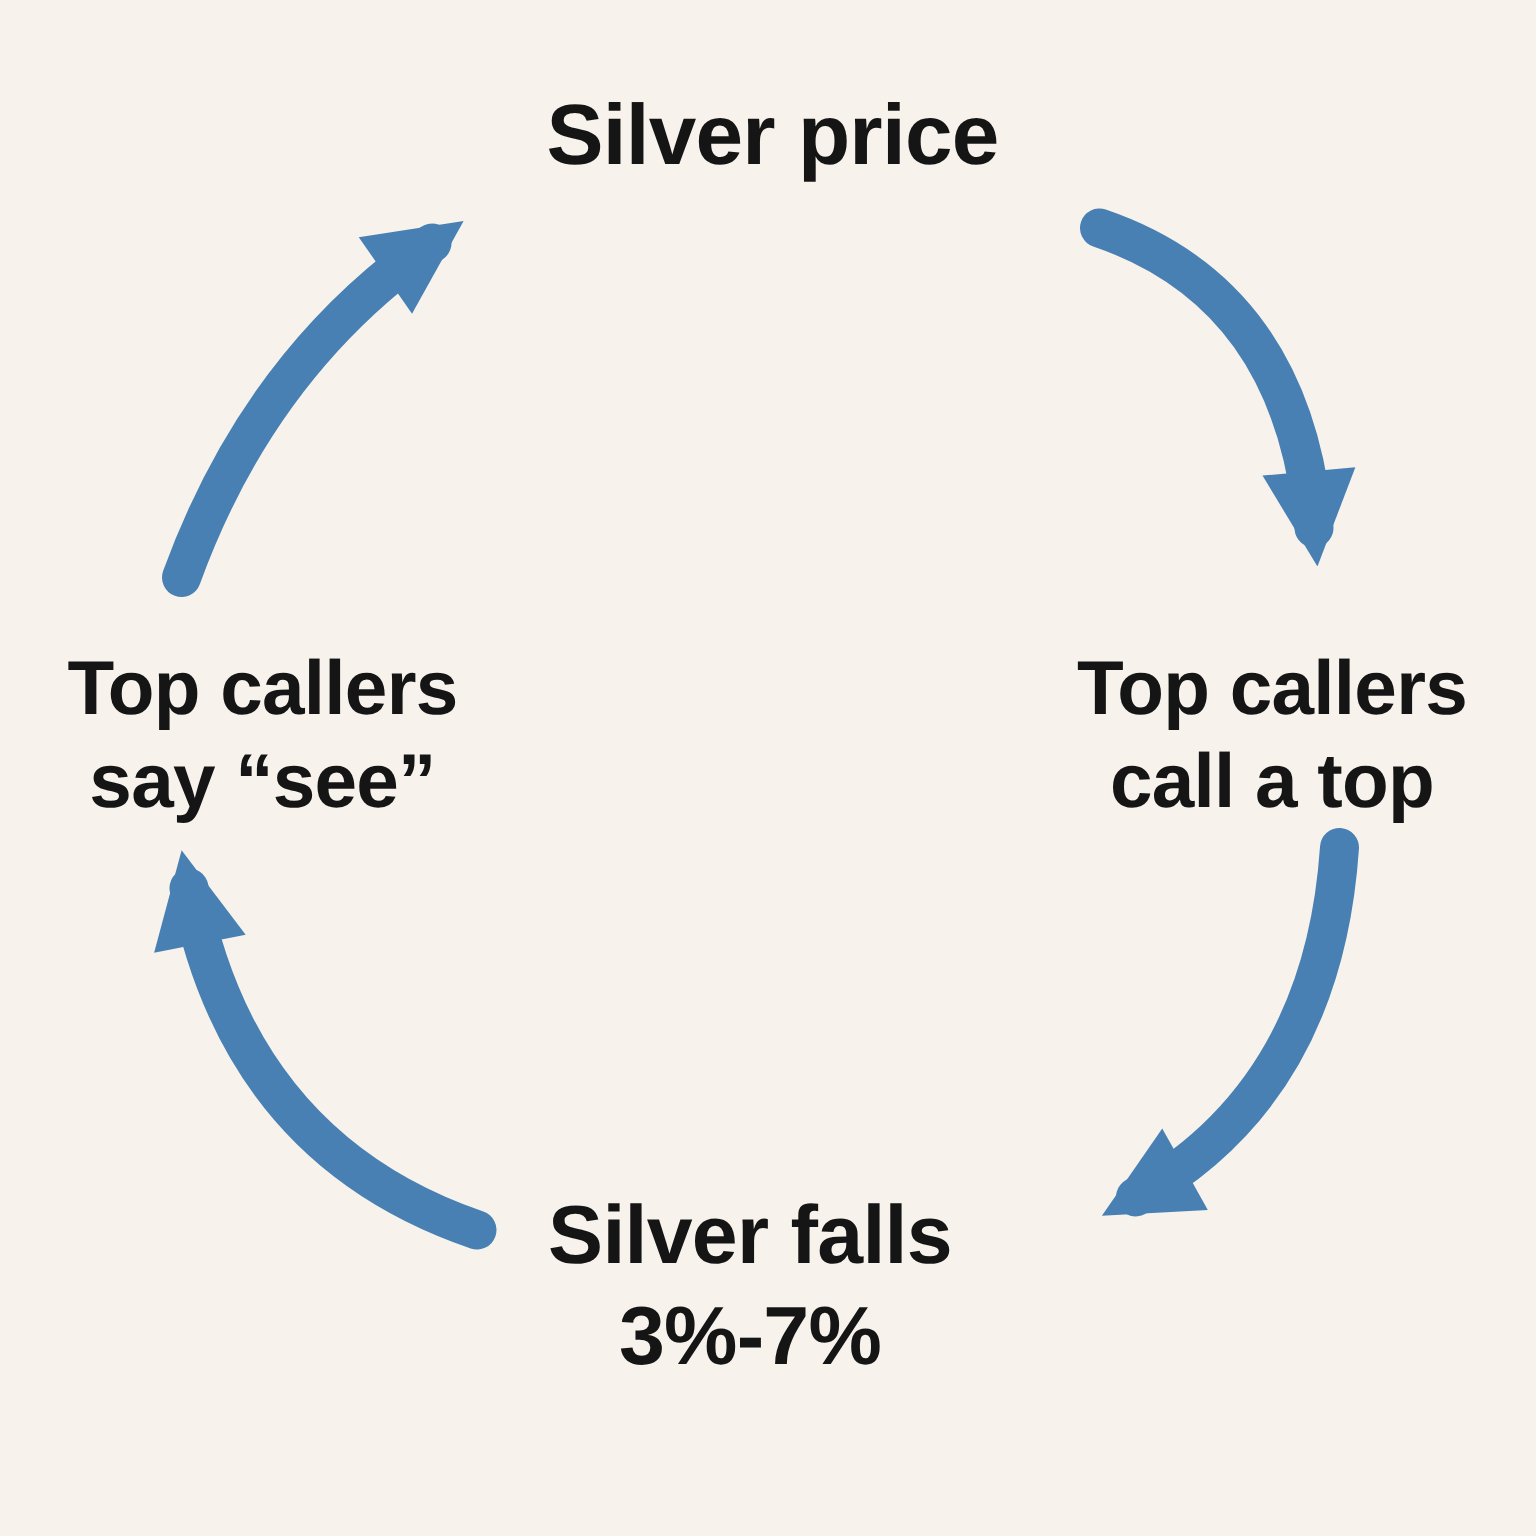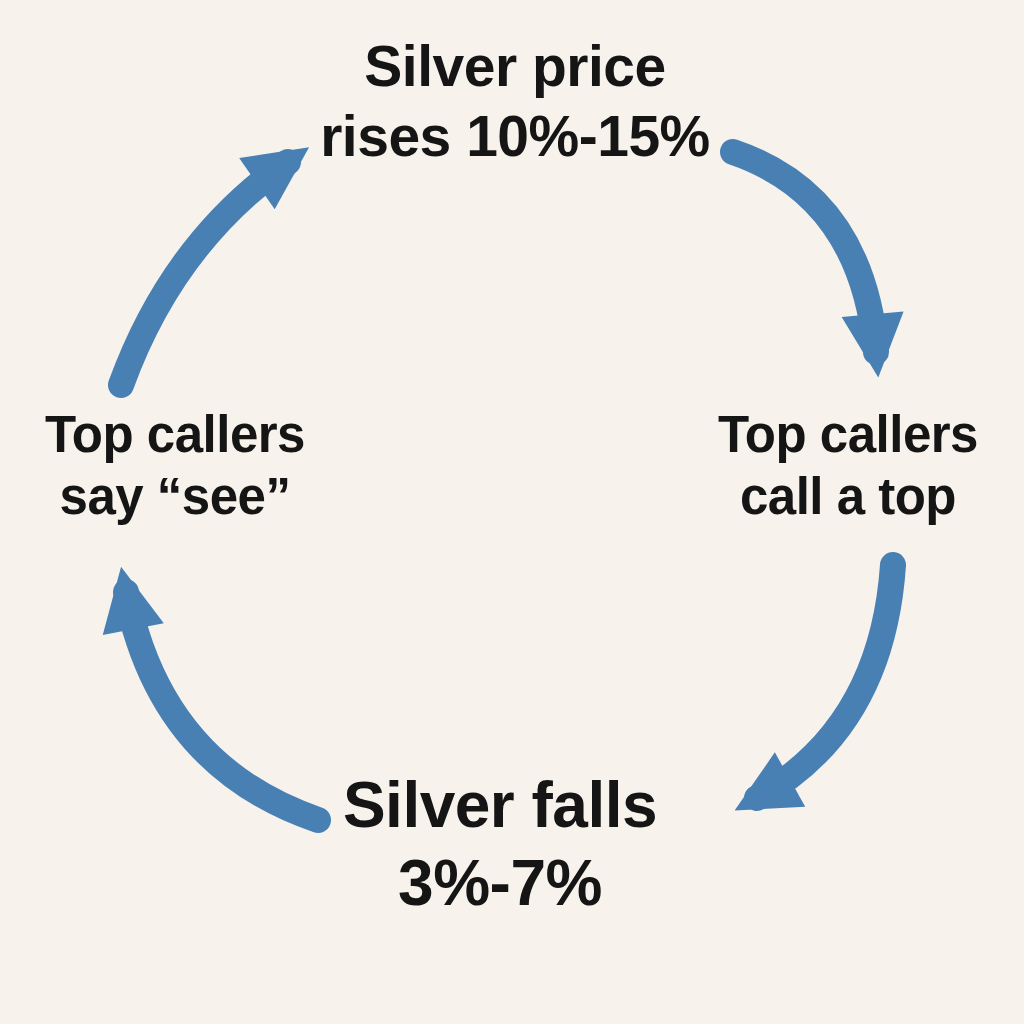--- a/index.html
+++ b/index.html
@@ -29,20 +29,21 @@
     stroke-width: 26;
     stroke-linecap: round;
   }
   .label {
     position: absolute;
     text-align: center;
     color: var(--ink, #151515);
     font-weight: 700;
     letter-spacing: -0.5px;
     line-height: 1.22;
+    margin-top: 24px;
   }
   .label .line {
     display: block;
     white-space: nowrap;
   }
   .label-top {
     left: 265px;
     top: 32px;
     width: 500px;
     font-size: 57px;
@@ -56,21 +57,21 @@
   .label-left {
     left: 0px;
     top: 404px;
     width: 350px;
     font-size: 51px;
   }
   .label-bottom {
     left: 290px;
     top: 766px;
     width: 420px;
-    font-size: 64px;
+    font-size: 55px;
   }
 </style>
 </head>
 <body>
 
 <div class="canvas" style="--bg: #f7f3ec; --arrow: #4880b4; --ink: #151515;">
 
   <svg class="arrows-layer" viewBox="0 0 1024 1024" aria-hidden="true">
     <defs>
       <marker id="arrowhead" viewBox="0 0 10 10" refX="6.2" refY="5" markerWidth="2.6" markerHeight="2.6" orient="auto-start-reverse">
@@ -78,21 +79,20 @@
       </marker>
     </defs>
     <path class="arrow-path" d="M 733 152 Q 862 196 876 352" marker-end="url(#arrowhead)"></path>
     <path class="arrow-path" d="M 893 565 Q 882 728 757 798" marker-end="url(#arrowhead)"></path>
     <path class="arrow-path" d="M 318 820 Q 160 766 126 592" marker-end="url(#arrowhead)"></path>
     <path class="arrow-path" d="M 121 385 Q 173 242 288 162" marker-end="url(#arrowhead)"></path>
   </svg>
 
   <div class="label label-top">
     <span class="line">Silver price</span>
-    <span class="line">rises 10%-15%</span>
   </div>
 
   <div class="label label-right">
     <span class="line">Top callers</span>
     <span class="line">call a top</span>
   </div>
 
   <div class="label label-bottom">
     <span class="line">Silver falls</span>
     <span class="line">3%-7%</span>

